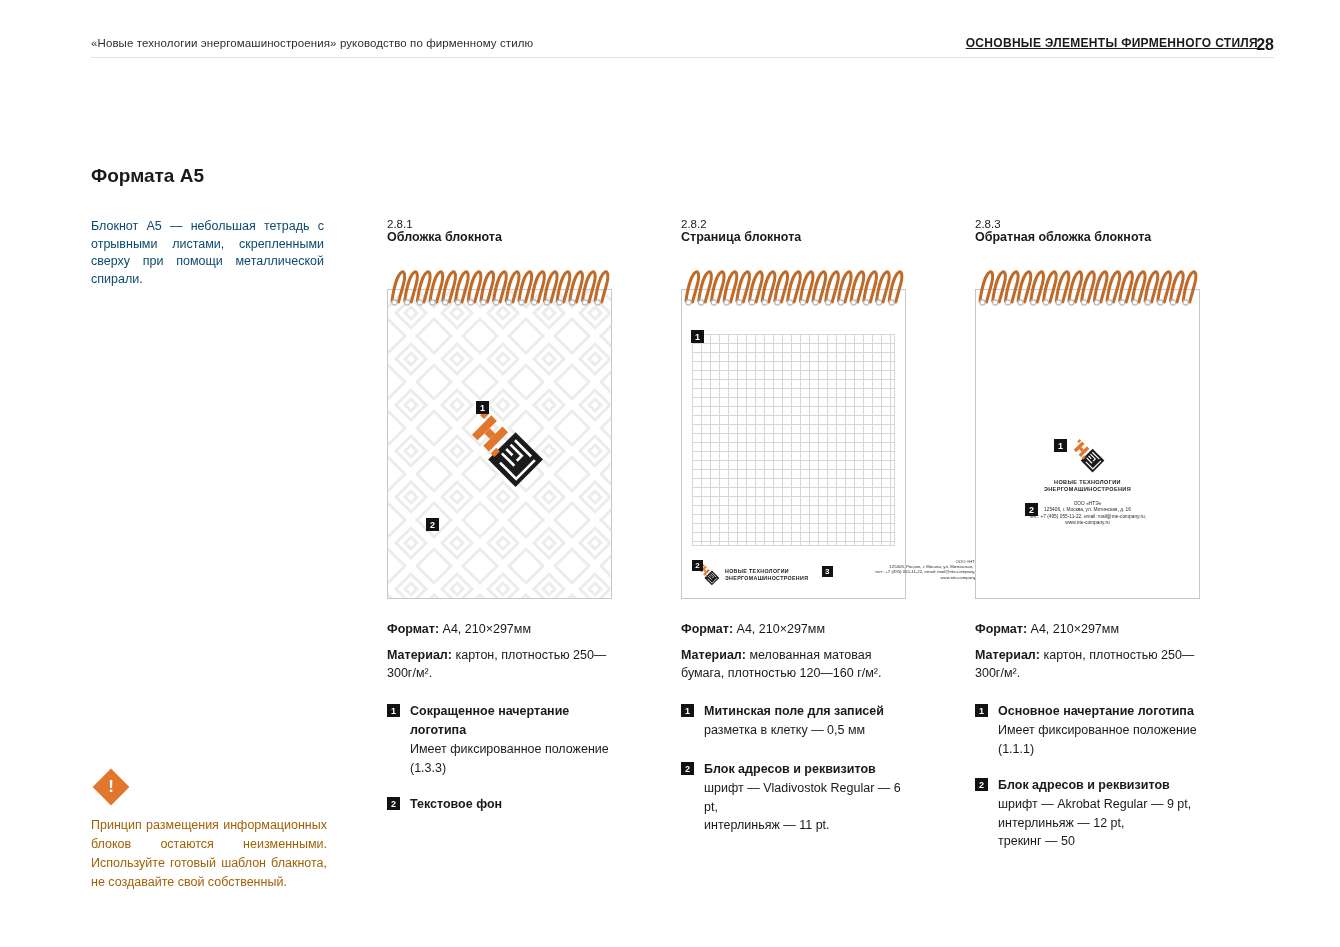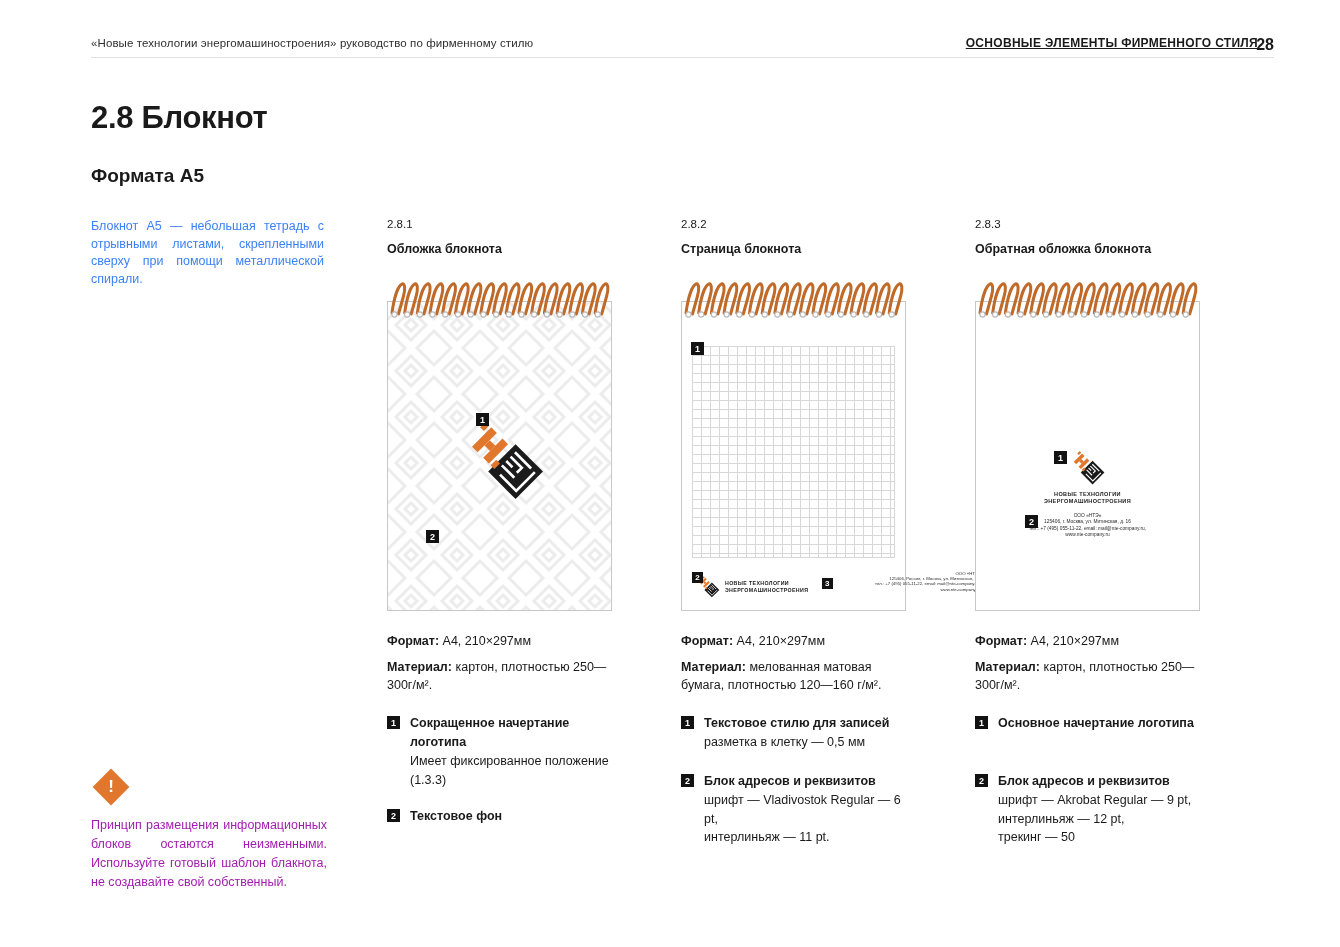--- a/index.html
+++ b/index.html
@@ -9,24 +9,24 @@
     font-family:"Liberation Sans", sans-serif; color:#1a1a1a;
   }
   
   .hdr-left { position:absolute; left:91px; top:37px; font-size:11.5px; color:#2e2e2e; letter-spacing:.1px; }
   .hdr-right { position:absolute; right:82px; top:36px; font-size:12px; font-weight:bold; letter-spacing:.3px;text-decoration:underline; }
   .hdr-page { position:absolute; right:66px; top:36px; font-size:16px; font-weight:bold; }
   .hdr-rule { position:absolute; left:91px; right:66px; top:57px; height:1px; background:#e1e1e1; }
   
   .title { position:absolute; left:91px; top:100px; font-size:31px; font-weight:bold; letter-spacing:-.3px; }
   .subtitle { position:absolute; left:91px; top:165px; font-size:19px; font-weight:bold; }
-  .intro { position:absolute; left:91px; top:218px; width:233px; font-size:12.5px; line-height:17.5px; text-align:justify; color:#3b82f6; }
+  .intro { position:absolute; left:91px; top:218px; width:233px; font-size:12.5px; line-height:17.5px; text-align:justify; color:#0c4a6e; }
   
   .col { position:absolute; top:218px; width:233px; }
-  .col-code { font-size:11.5px; margin-bottom:12px; }
+  .col-code { font-size:11.5px; margin-bottom:0; }
   .col-name { font-size:12.5px; font-weight:bold; margin-bottom:24px; }
   .nb-wrap { position:relative; height:331px; margin-bottom:21px; }
   .paper { position:absolute; left:0; top:21px; width:225px; height:310px; background:#fff; border:1px solid #c7c7c7; }
   .spiral { position:absolute; left:0; top:0; z-index:3; }
   .patternbg { position:absolute; inset:0; width:100%; height:100%; }
   
   .marker {
     position:absolute; width:13px; height:13px; background:#121212; color:#fff;
     font-size:9px; font-weight:bold; display:flex; align-items:center; justify-content:center; z-index:4;
   }
@@ -66,21 +66,21 @@
   .spec .b { font-weight:bold; }
   .spec.material { margin-bottom:20px; min-height:36px; }
   .item { display:flex; gap:10px; margin-bottom:18px; min-height:40px; }
   .item .marker { position:static; flex:0 0 13px; margin-top:2px; }
   .item-title { font-size:12.5px; font-weight:bold; line-height:19px; }
   .item-line { font-size:12.5px; line-height:18.5px; }
   
   .note { position:absolute; left:91px; top:768px; width:236px; }
   .note-icon { position:relative; width:26px; height:26px; margin:6px 0 0 7px; background:#E0772C; transform:rotate(45deg); }
   .note-icon span { position:absolute; inset:0; display:flex; align-items:center; justify-content:center; transform:rotate(-45deg); color:#fff; font-weight:bold; font-size:17px; }
-  .note-text { margin-top:16px; font-size:12.5px; line-height:19px; color:#a21caf; text-align:justify; }
+  .note-text { margin-top:16px; font-size:12.5px; line-height:19px; color:#a16207; text-align:justify; }
   .hidden-defs { position:absolute; width:0; height:0; }
 </style>
 </head>
 <body>
 
 <div class="page">
 
   <svg class="hidden-defs" aria-hidden="true">
     <defs>
       <g id="coil">
@@ -107,21 +107,20 @@
         </g>
       </symbol>
     </defs>
   </svg>
 
   <div class="hdr-left">«Новые технологии энергомашиностроения» руководство по фирменному стилю</div>
   <div class="hdr-right">ОСНОВНЫЕ ЭЛЕМЕНТЫ ФИРМЕННОГО СТИЛЯ</div>
   <div class="hdr-page">28</div>
   <div class="hdr-rule"></div>
 
-  <h1 class="title">2.8 Блокнот</h1>
   <h2 class="subtitle">Формата А5</h2>
   <p class="intro">Блокнот А5 — небольшая тетрадь с отрывными листами, скрепленными сверху при помощи металлической спирали.</p>
 
   <section class="col" style="left:387px">
     <div class="col-code">2.8.1</div>
     <div class="col-name">Обложка блокнота</div>
 
     <div class="nb-wrap">
       <svg class="spiral" width="225" height="40" viewBox="0 0 225 40">
           <use href="#coil" x="3"></use>
@@ -233,21 +232,21 @@
         </div>
       </div>
     </div>
 
     <p class="spec"><span class="b">Формат:</span> <span>А4, 210×297мм</span></p>
     <p class="spec material"><span class="b">Материал:</span> <span>мелованная матовая бумага, плотностью 120—160 г/м².</span></p>
 
     <div class="item">
       <span class="marker">1</span>
       <div class="item-body">
-        <div class="item-title">Текстовое стилю для записей</div>
+        <div class="item-title">Митинская поле для записей</div>
         <div class="item-line">разметка в клетку — 0,5 мм</div>
       </div>
     </div>
     <div class="item">
       <span class="marker">2</span>
       <div class="item-body">
         <div class="item-title">Блок адресов и реквизитов</div>
         <div class="item-line">шрифт — Vladivostok Regular — 6 pt,</div>
         <div class="item-line">интерлиньяж — 11 pt.</div>
       </div>
@@ -303,20 +302,21 @@
       </div>
     </div>
 
     <p class="spec"><span class="b">Формат:</span> <span>А4, 210×297мм</span></p>
     <p class="spec material"><span class="b">Материал:</span> <span>картон, плотностью 250—300г/м².</span></p>
 
     <div class="item">
       <span class="marker">1</span>
       <div class="item-body">
         <div class="item-title">Основное начертание логотипа</div>
+        <div class="item-line">Имеет фиксированное положение (1.1.1)</div>
       </div>
     </div>
     <div class="item">
       <span class="marker">2</span>
       <div class="item-body">
         <div class="item-title">Блок адресов и реквизитов</div>
         <div class="item-line">шрифт — Akrobat Regular — 9 pt,</div>
         <div class="item-line">интерлиньяж — 12 pt,</div>
         <div class="item-line">трекинг — 50</div>
       </div>

